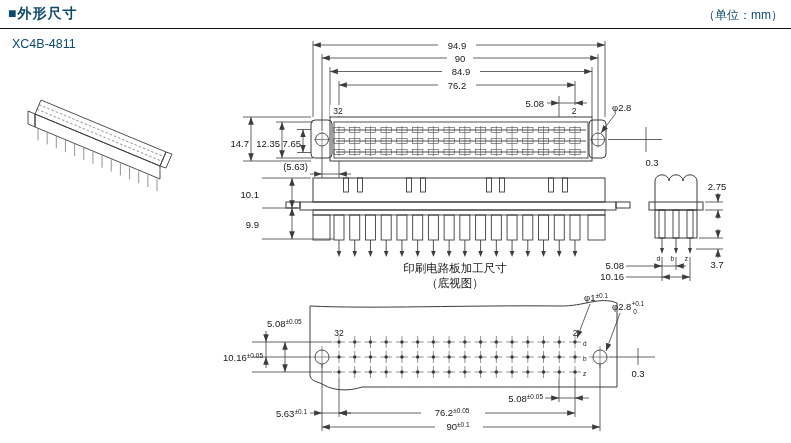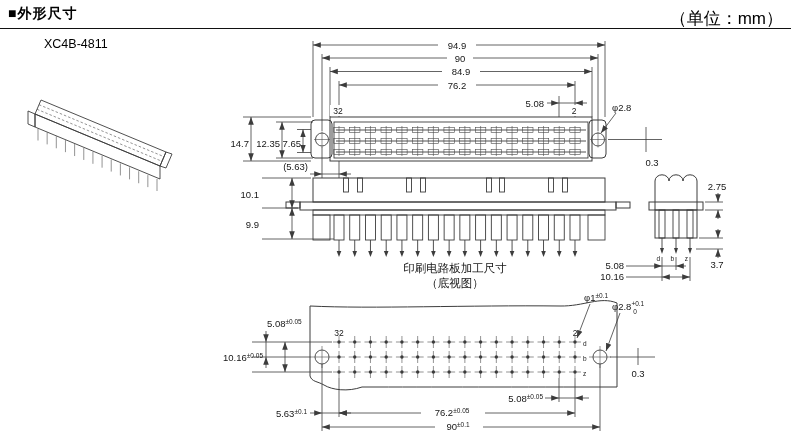--- a/index.html
+++ b/index.html
@@ -1,21 +1,21 @@
 <!DOCTYPE html>
 <html><head>
 <meta charset="utf-8">
 <style>
   html,body{margin:0;padding:0;background:#e8e8e8;}
   .page{position:relative;width:791px;height:443px;background:#ffffff;overflow:hidden;
-        font-family:"Liberation Sans","DejaVu Sans",sans-serif;color:#000000;}
+        font-family:"Liberation Sans","DejaVu Sans",sans-serif;color:#0c4a6e;}
   .hdr{position:absolute;left:0;top:0;width:791px;height:28px;border-bottom:1.5px solid #111;}
   .hdr-title{position:absolute;left:8px;top:5px;font-size:14px;font-weight:bold;letter-spacing:1px;}
-  .hdr-unit{position:absolute;right:8px;top:7px;font-size:17px;}
-  .prod{position:absolute;left:12px;top:36px;line-height:17px;font-size:12.5px;margin-left:32px;}
+  .hdr-unit{position:absolute;right:8px;top:7px;font-size:12px;}
+  .prod{position:absolute;left:12px;top:36px;line-height:17px;font-size:12.5px;}
   svg{position:absolute;left:0;top:0;}
   .ln{fill:none;stroke:#3c3c3c;stroke-width:1;}
   .ln2{fill:none;stroke:#3c3c3c;stroke-width:0.9;}
   .hair{fill:none;stroke:#4a4a4a;stroke-width:0.6;}
   .dm{fill:none;stroke:#3c3c3c;stroke-width:0.8;}
   .dma{fill:none;stroke:#3c3c3c;stroke-width:0.8;marker-start:url(#arw);marker-end:url(#arw);}
   .dme{fill:none;stroke:#3c3c3c;stroke-width:0.8;marker-end:url(#arw);}
   .fillDark{fill:#3c3c3c;stroke:none;}
   .bg{fill:#ffffff;stroke:none;}
   text{fill:#161616;font-family:"Liberation Sans","DejaVu Sans",sans-serif;}

